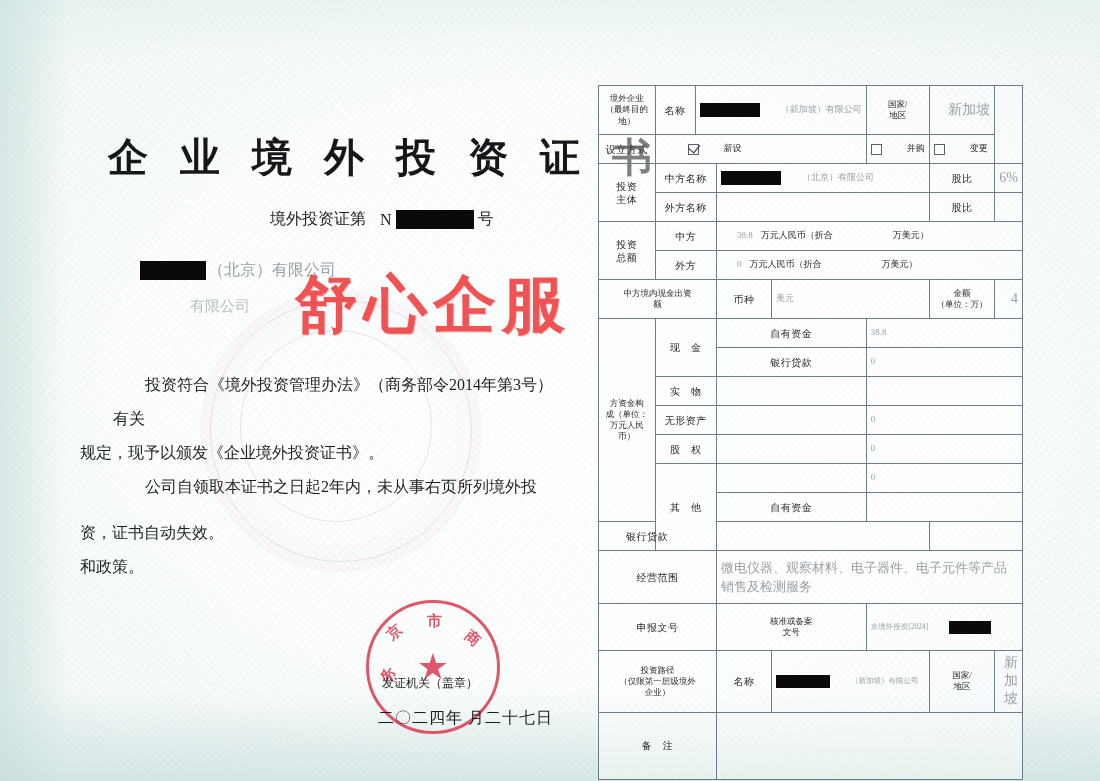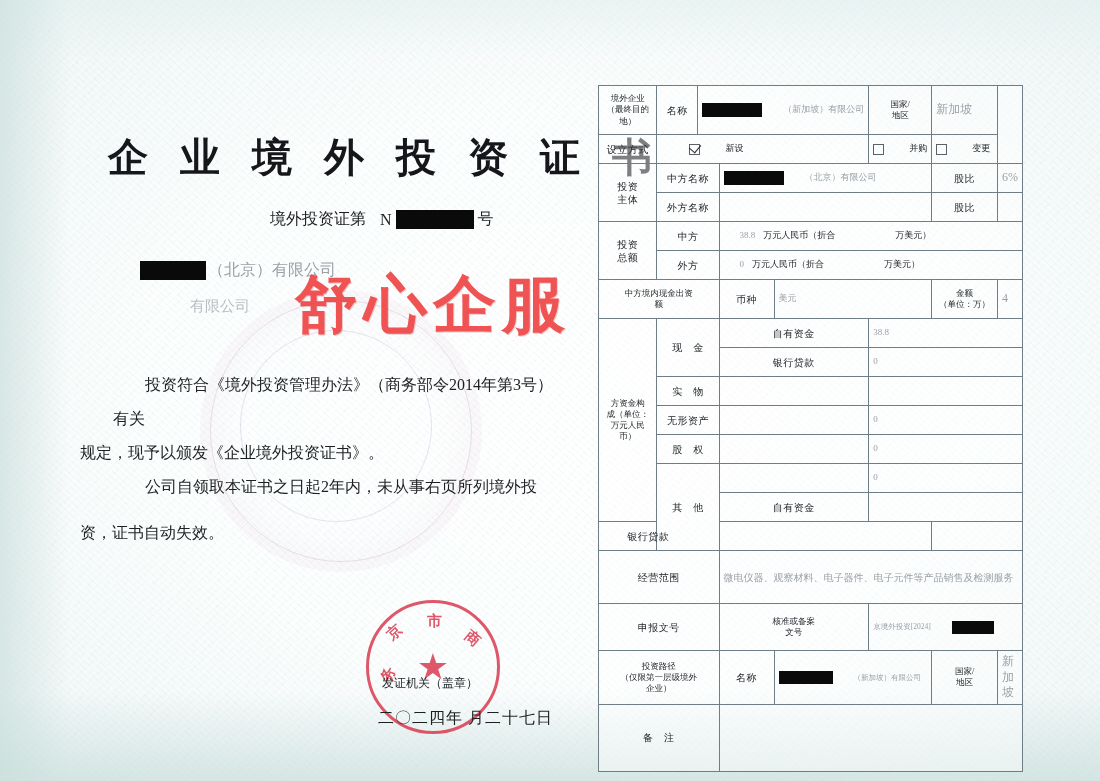--- a/index.html
+++ b/index.html
@@ -170,21 +170,21 @@
   #right-table td {
     border: 1px solid #6f7d86;
     padding: 3px 4px;
     vertical-align: middle;
     line-height: 1.3;
     height: 22px;
   }
   .lbl { text-align: center; font-size: 10px; letter-spacing: 0.5px; }
   .lbl-sm { text-align: center; font-size: 8.5px; line-height: 1.25; }
   .val { font-size: 9px; color: #4c5257; }
-  .val-c { font-size: 12px; color: #4c5257; text-align: left; }
+  .val-c { font-size: 14px; color: #4c5257; text-align: right; }
   .grey { color: #9aa0a6; }
   .chk {
     display: inline-block;
     width: 9px; height: 9px;
     border: 1px solid #5b6167;
     vertical-align: middle;
     margin-right: 4px;
     position: relative;
   }
   .chk.checked::after {
@@ -279,20 +279,23 @@
       <span>规定，现予以颁发《企业境外投资证书》。</span>
     </div>
 
     <div class="body-para indent" style="margin-top:0;">
       <span>公司自领取本证书之日起2年内，未从事右页所列境外投</span>
     </div>
     <div class="body-para" style="margin-top:12px;">
       <span>资，证书自动失效。</span>
     </div>
 
+    <div class="body-para" style="margin-top:0;">
+      <span>和政策。</span>
+    </div>
   </div>
 
   <div id="seal">
     <span class="seal-char" style="left:18px; top:20px; transform:rotate(-42deg);">京</span>
     <span class="seal-char" style="left:58px; top:9px;">市</span>
     <span class="seal-char" style="left:96px; top:26px; transform:rotate(40deg);">商</span>
     <span class="seal-char" style="left:12px; top:62px; transform:rotate(-72deg);">务</span>
     <span id="seal-star">★</span>
   </div>
 
@@ -450,21 +453,21 @@
       <td class="lbl" colspan="2">自有资金</td>
       <td class="val grey" colspan="3"></td>
     </tr>
     <tr>
       <td class="lbl" colspan="2">银行贷款</td>
       <td class="val grey" colspan="3"></td>
     </tr>
 
     <tr>
       <td class="lbl" colspan="3" style="height:46px;">经营范围</td>
-      <td class="val grey" colspan="5" style="font-size:10px; line-height:1.5;">微电仪器、观察材料、电子器件、电子元件等产品销售及检测服务</td>
+      <td class="val grey" colspan="5" style="font-size:13px; line-height:1.5;">微电仪器、观察材料、电子器件、电子元件等产品销售及检测服务</td>
     </tr>
 
     <tr>
       <td class="lbl" colspan="3" style="height:40px;">申报文号</td>
       <td class="lbl-sm" colspan="2">
         <div>核准或备案</div>
         <div>文号</div>
       </td>
       <td colspan="3">
         <div class="cellflex">

